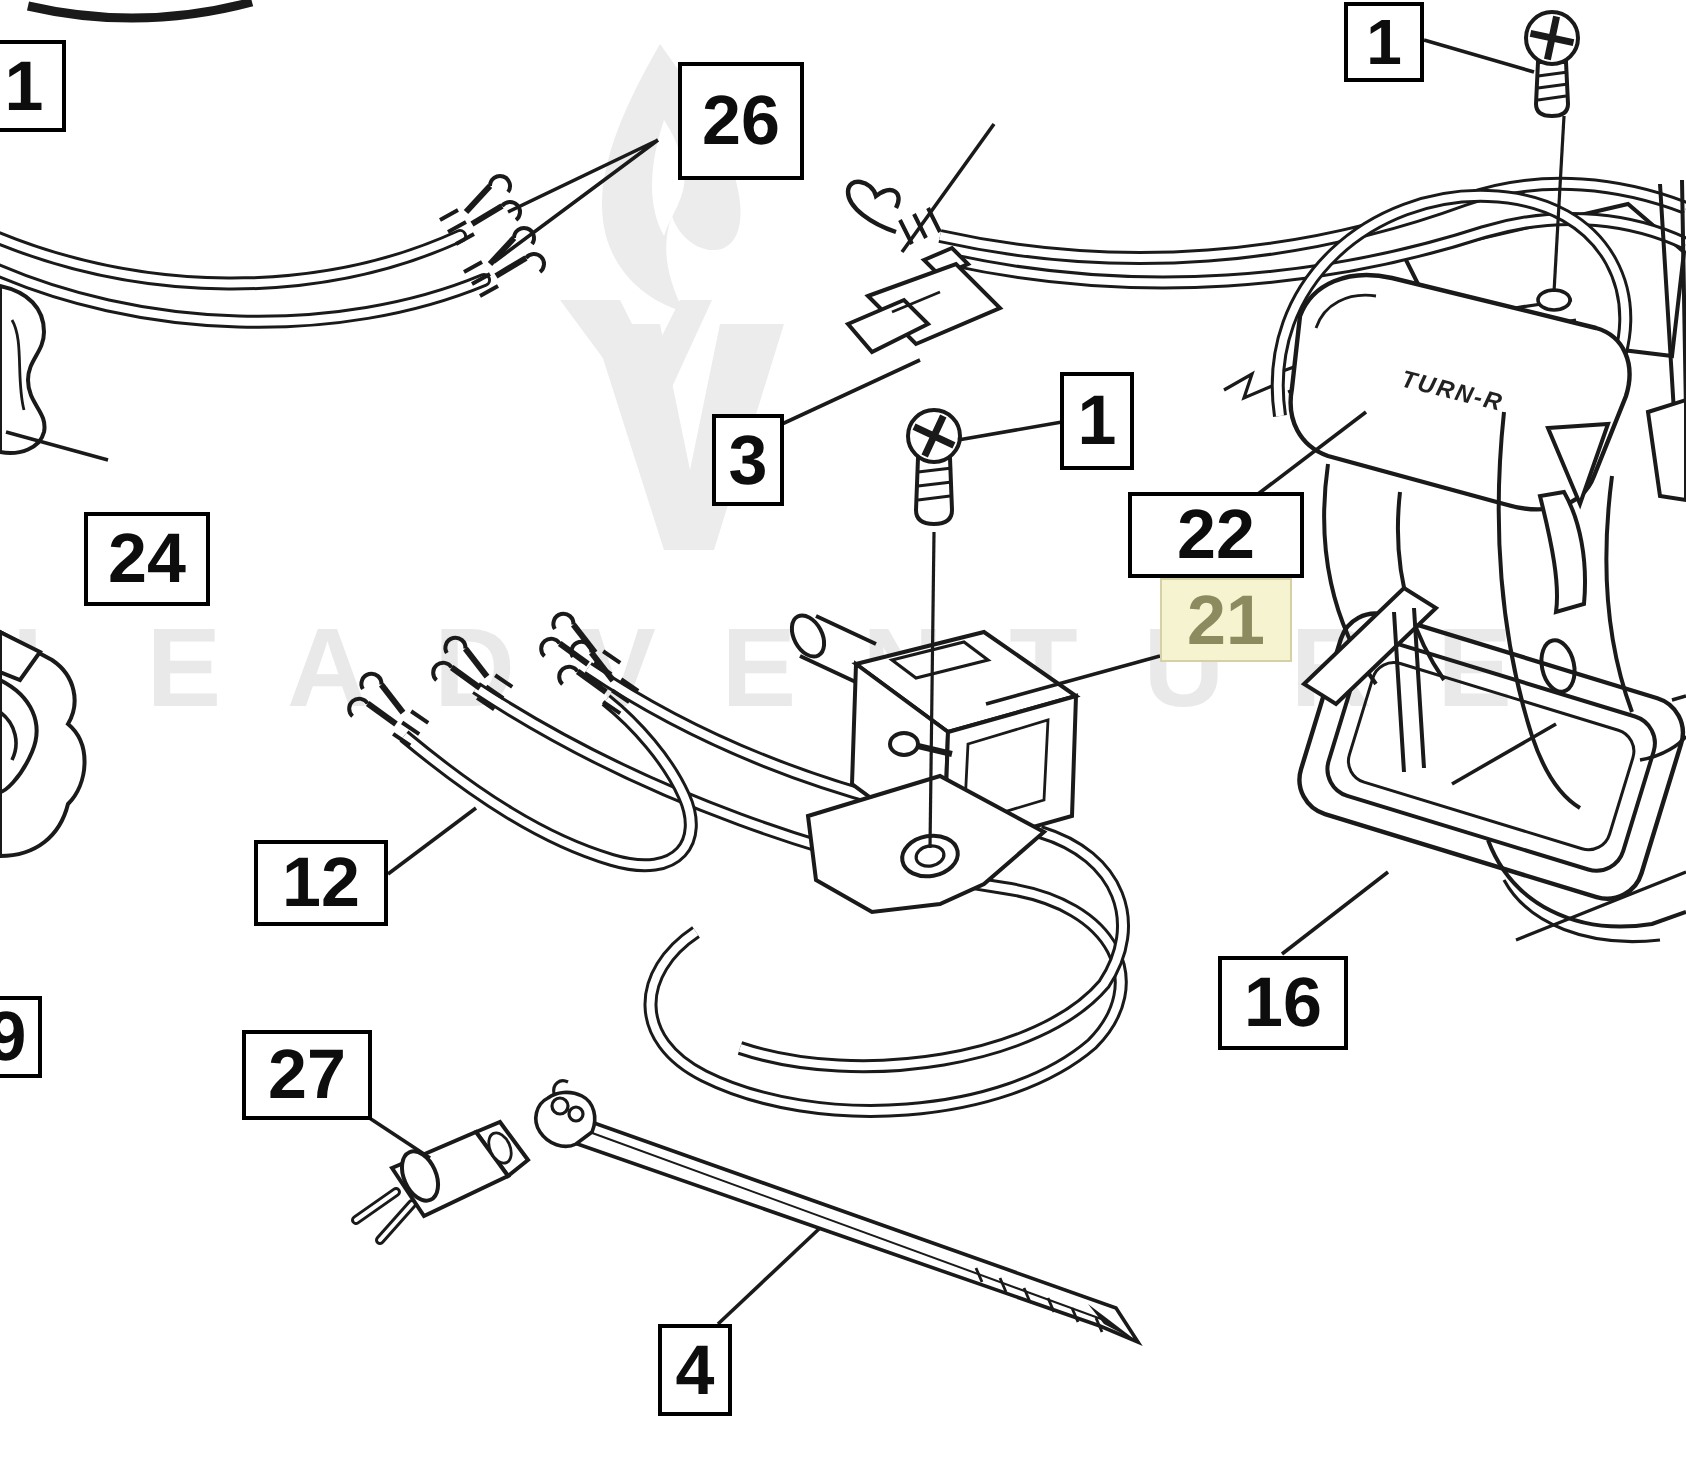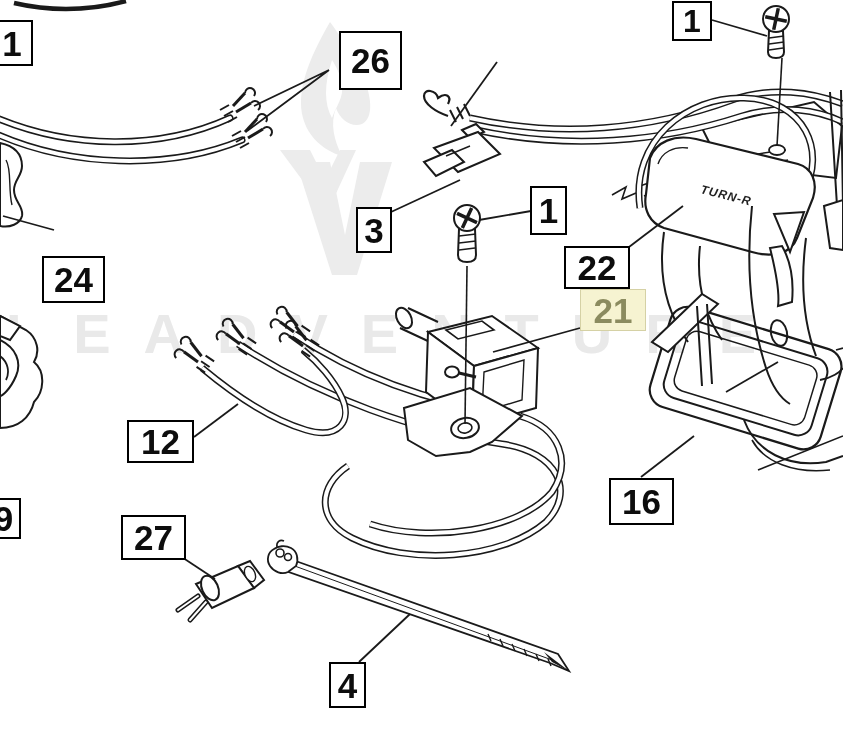--- a/index.html
+++ b/index.html
@@ -210,21 +210,21 @@
       <path d="M359,662 L410,614"></path>
     </g>
   </svg>
 
   <div class="callout" style="left:-9px;top:20px;width:42px;height:46px;">1</div>
   <div class="callout" style="left:339px;top:31px;width:63px;height:59px;">26</div>
   <div class="callout" style="left:672px;top:1px;width:40px;height:40px;font-size:32px;">1</div>
   <div class="callout" style="left:42px;top:212px;width:63px;height:47px;margin-top:44px;">24</div>
   <div class="callout" style="left:356px;top:207px;width:36px;height:46px;">3</div>
   <div class="callout" style="left:530px;top:186px;width:37px;height:49px;">1</div>
-  <div class="callout" style="left:564px;top:246px;width:66px;height:43px;">22</div>
+  <div class="callout" style="left:564px;top:246px;width:88px;height:43px;">22</div>
   <div class="callout hl" style="left:580px;top:289px;width:66px;height:42px;">21</div>
   <div class="callout" style="left:127px;top:420px;width:67px;height:43px;text-align:right;">12</div>
   <div class="callout" style="left:609px;top:478px;width:65px;height:47px;">16</div>
   <div class="callout" style="left:-14px;top:498px;width:35px;height:41px;">9</div>
   <div class="callout" style="left:121px;top:503px;width:65px;height:45px;margin-top:12px;">27</div>
   <div class="callout" style="left:329px;top:662px;width:37px;height:46px;">4</div>
 
 </div>
 
 </body></html>

